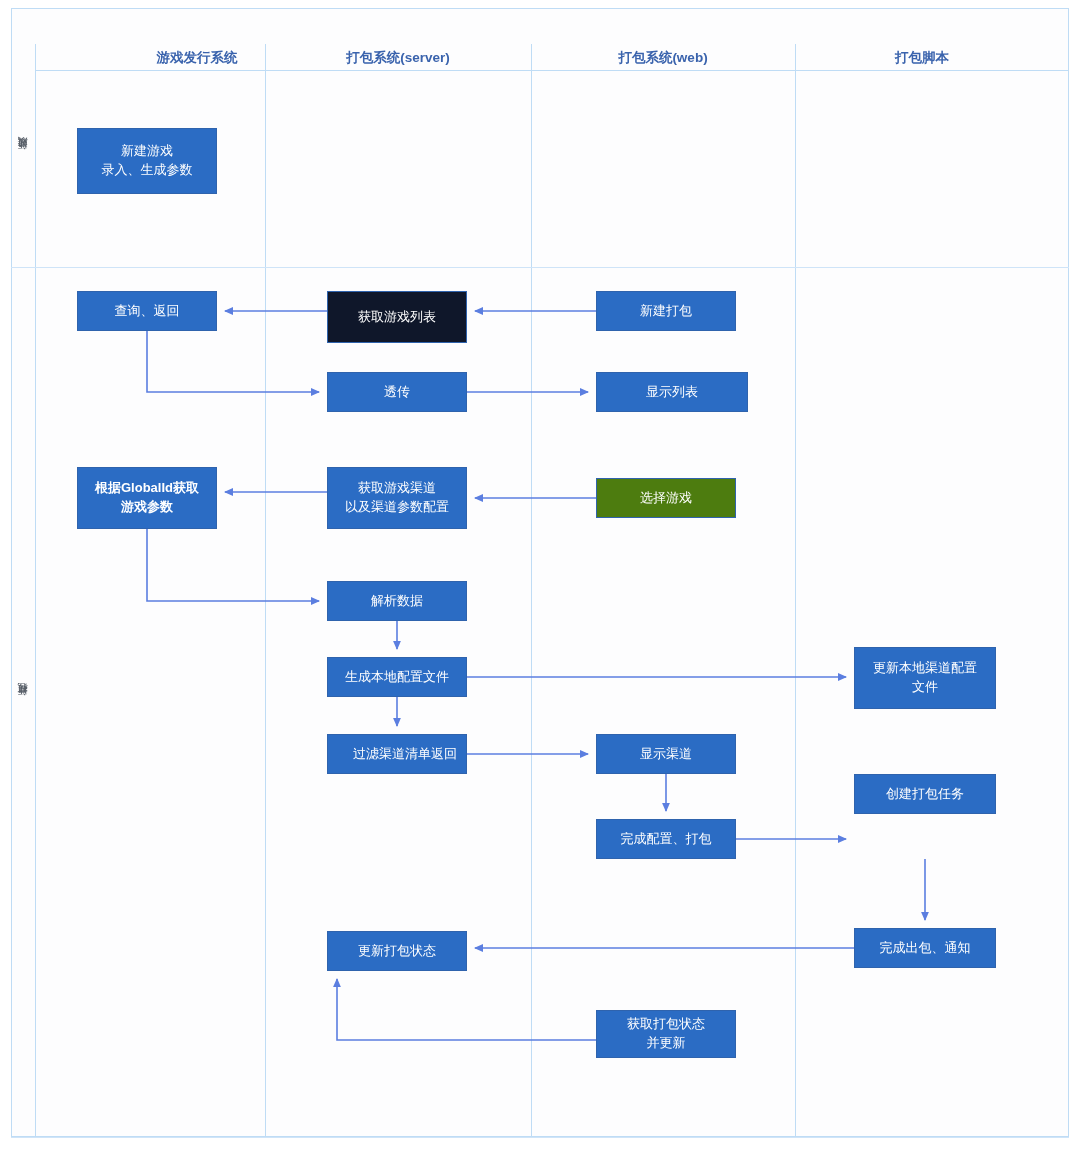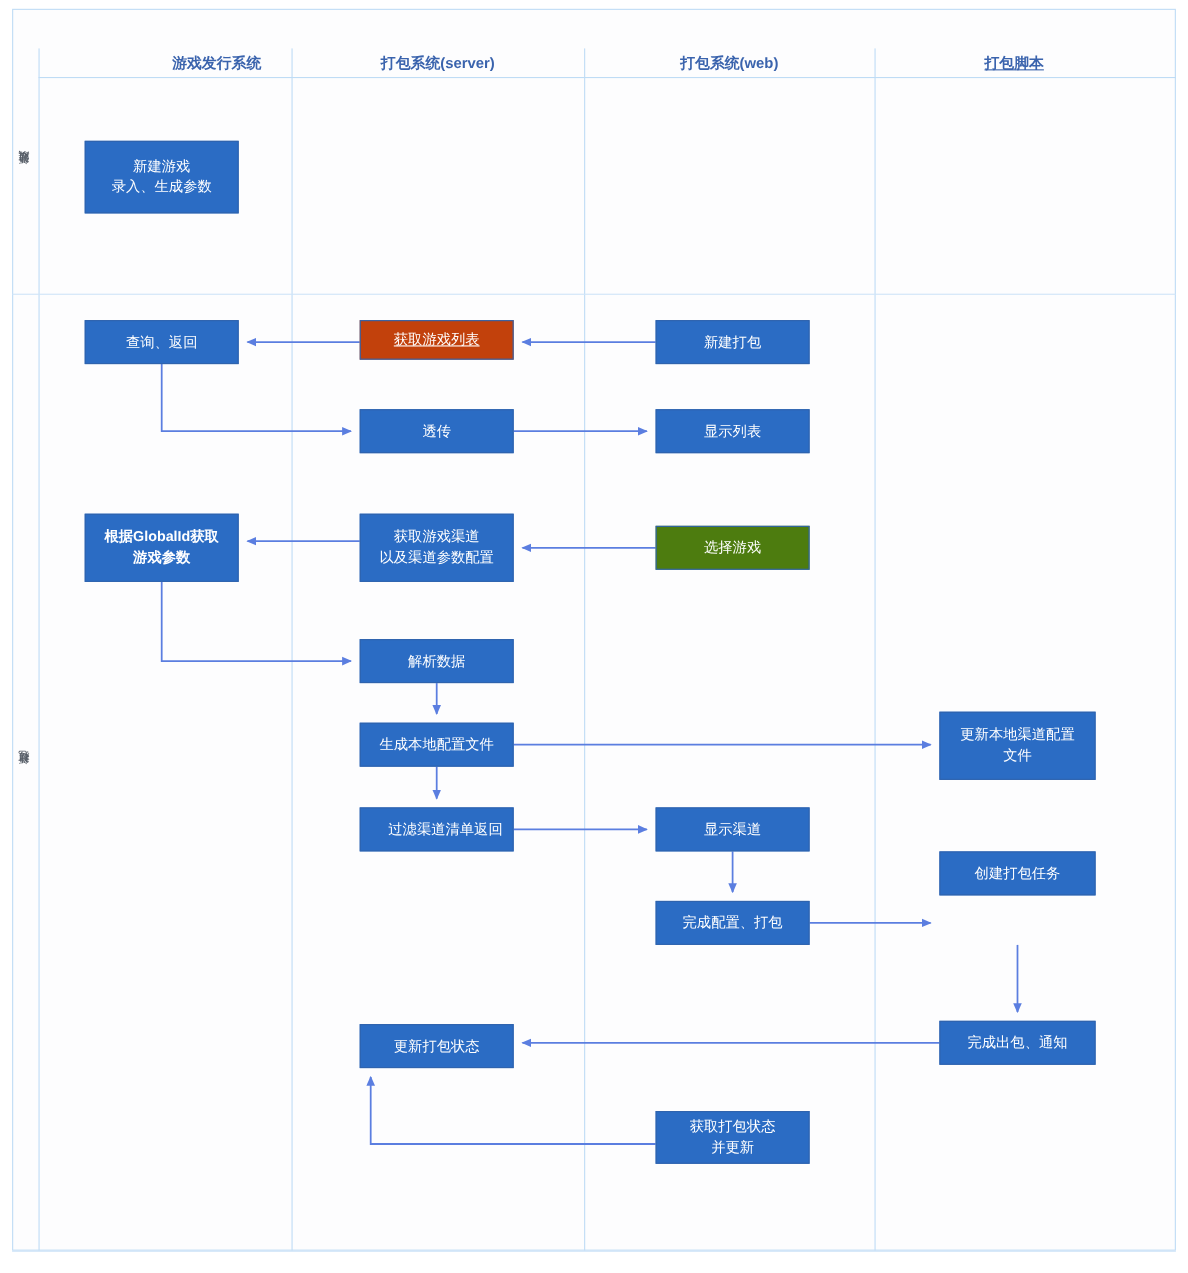--- a/index.html
+++ b/index.html
@@ -131,21 +131,21 @@
     </div>
 
   <div class="frame"></div>
 
 
   <div class="header-row"></div>
   <div id="col-headers">
       <div class="col-header" style="left: 48px; top: 44px; width: 230px; margin-left: 34px;">游戏发行系统</div>
       <div class="col-header" style="left: 265px; top: 44px; width: 266px;">打包系统(server)</div>
       <div class="col-header" style="left: 531px; top: 44px; width: 264px;">打包系统(web)</div>
-      <div class="col-header" style="left: 795px; top: 44px; width: 254px; text-decoration: underline;">打包脚本</div>
+      <div class="col-header" style="left: 795px; top: 44px; width: 254px;">打包脚本</div>
     </div>
 
   <div id="grid-lines">
       <div class="vline" style="left: 35px; top: 44px; height: 1093px;"></div>
       <div class="vline" style="left: 265px; top: 44px; height: 1093px;"></div>
       <div class="vline" style="left: 531px; top: 44px; height: 1093px;"></div>
       <div class="vline" style="left: 795px; top: 44px; height: 1093px;"></div>
       <div class="hline" style="left: 11px; top: 267px; width: 1058px;"></div>
       <div class="hline" style="left: 11px; top: 1137px; width: 1058px;"></div>
     </div>
@@ -182,24 +182,24 @@
         <path d="M 925 859 V 920" marker-end="url(#ah)"></path>
         <path d="M 854 948 H 475" marker-end="url(#ah)"></path>
         <path d="M 596 1040 H 337 V 979" marker-end="url(#ah)"></path>
       </g>
   </svg>
 
   <div id="node-layer">
       <div class="node" style="left: 77px; top: 128px; width: 140px; height: 66px; background: rgb(43, 108, 196);">新建游戏
 录入、生成参数</div>
       <div class="node" style="left: 77px; top: 291px; width: 140px; height: 40px; background: rgb(43, 108, 196);">查询、返回</div>
-      <div class="node" style="left: 327px; top: 291px; width: 140px; height: 36px; background: #c2410c; text-decoration: underline;">获取游戏列表</div>
+      <div class="node" style="left: 327px; top: 291px; width: 140px; height: 52px; background: #0f172a;">获取游戏列表</div>
       <div class="node" style="left: 596px; top: 291px; width: 140px; height: 40px; background: rgb(43, 108, 196);">新建打包</div>
       <div class="node" style="left: 327px; top: 372px; width: 140px; height: 40px; background: rgb(43, 108, 196);">透传</div>
-      <div class="node" style="left: 596px; top: 372px; width: 140px; height: 40px; background: rgb(43, 108, 196);">显示列表</div>
+      <div class="node" style="left: 596px; top: 372px; width: 152px; height: 40px; background: rgb(43, 108, 196);">显示列表</div>
       <div class="node" style="left: 77px; top: 467px; width: 140px; height: 62px; background: rgb(43, 108, 196); font-weight: bold;">根据GlobalId获取
 游戏参数</div>
       <div class="node" style="left: 327px; top: 467px; width: 140px; height: 62px; background: rgb(43, 108, 196);">获取游戏渠道
 以及渠道参数配置</div>
       <div class="node" style="left: 596px; top: 478px; width: 140px; height: 40px; background: #4d7c0f;">选择游戏</div>
       <div class="node" style="left: 327px; top: 581px; width: 140px; height: 40px; background: rgb(43, 108, 196);">解析数据</div>
       <div class="node" style="left: 327px; top: 657px; width: 140px; height: 40px; background: rgb(43, 108, 196);">生成本地配置文件</div>
       <div class="node" style="left: 854px; top: 647px; width: 142px; height: 62px; background: rgb(43, 108, 196);">更新本地渠道配置
 文件</div>
       <div class="node" style="left: 327px; top: 734px; width: 140px; height: 40px; background: rgb(43, 108, 196); padding-left: 20px;">过滤渠道清单返回</div>

